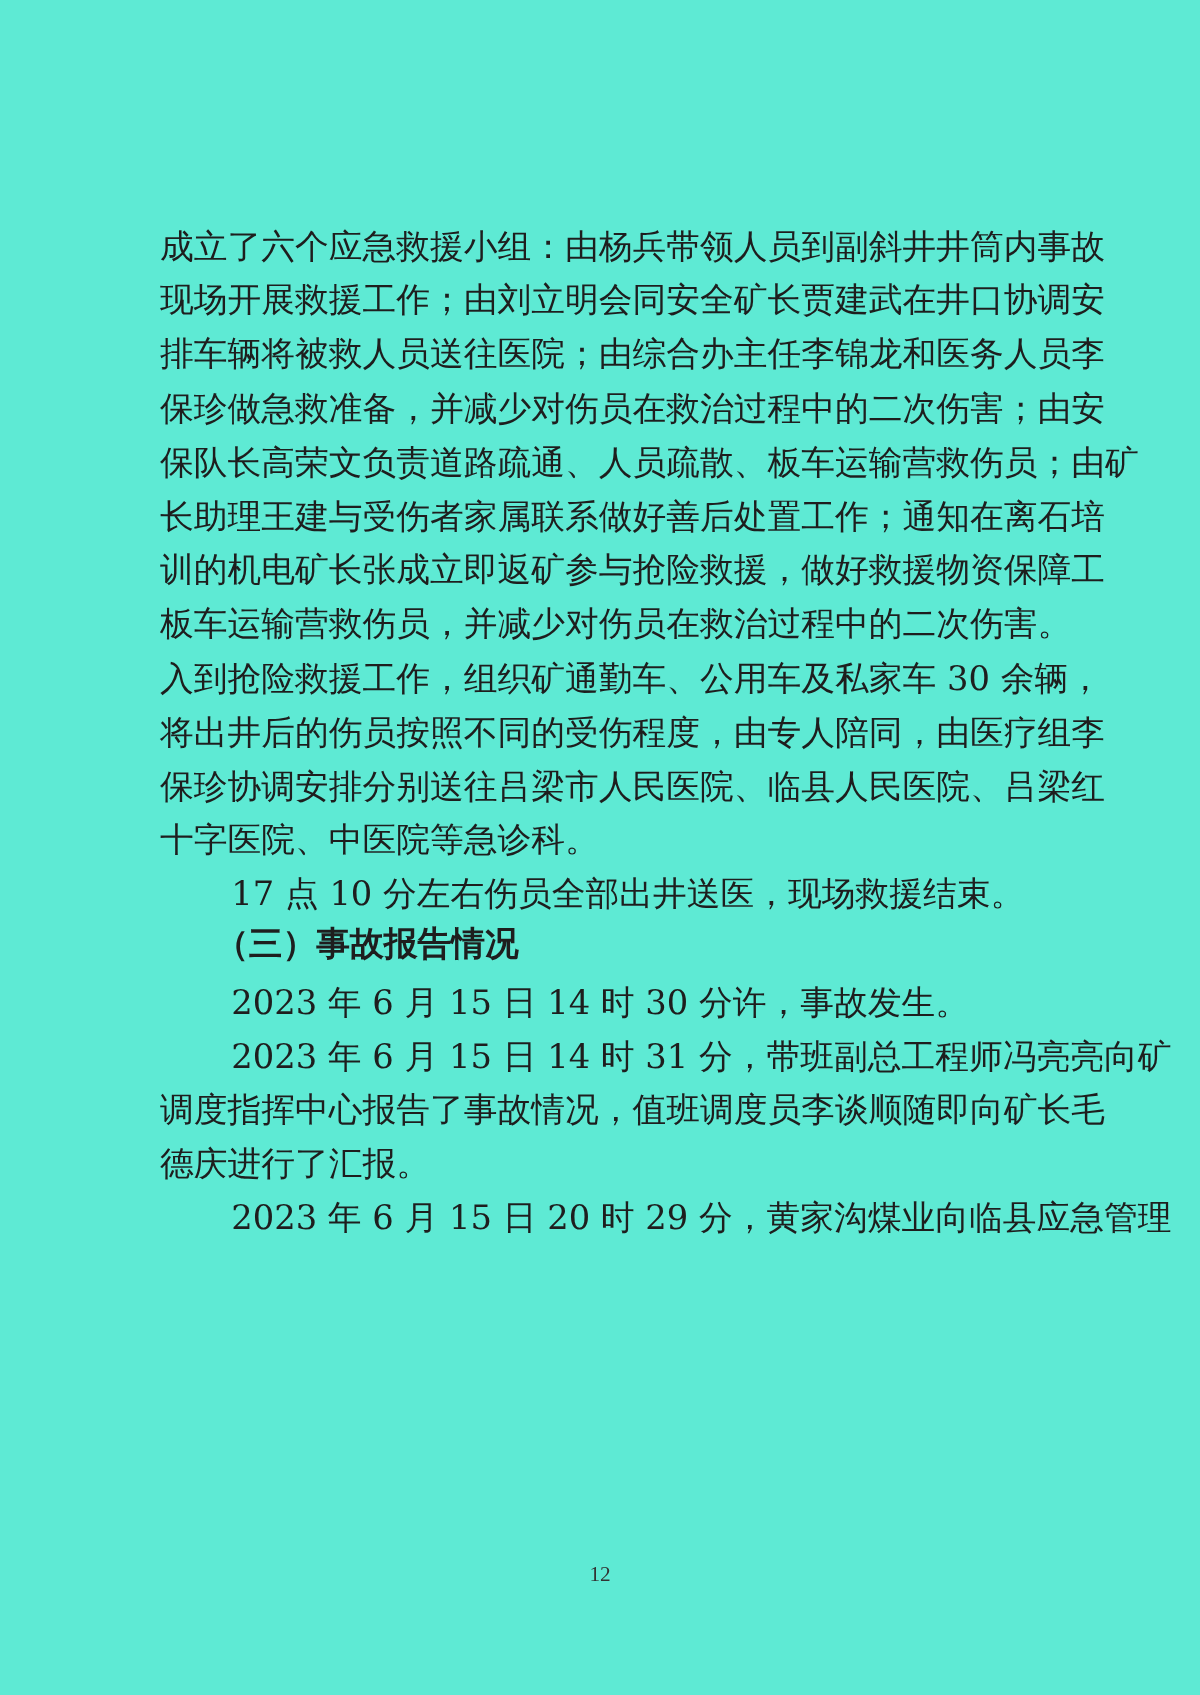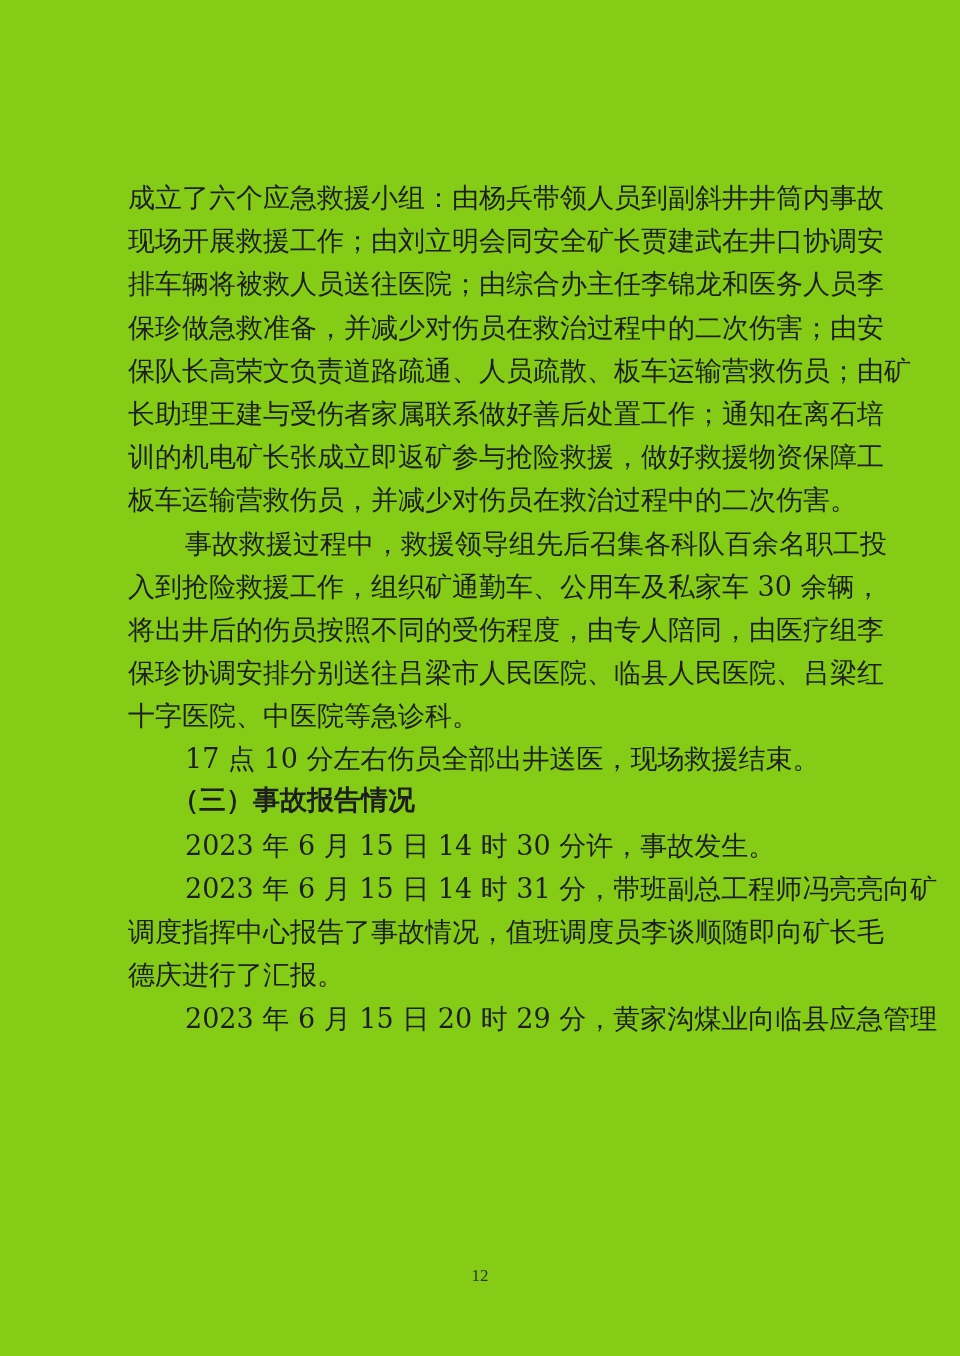--- a/index.html
+++ b/index.html
@@ -1,56 +1,55 @@
 <!DOCTYPE html>
 <html><head>
 <meta charset="utf-8">
 <style>
   html, body { margin: 0; padding: 0; background: #ffffff; }
   body { width: 960px; height: 1356px; position: relative; overflow: hidden; }
   .page {
     position: absolute; left: 0; top: 0; width: 960px; height: 1356px;
-    background: #84cc16;
+    background: #5eead4;
   }
   .content {
     position: absolute; left: 128px; top: 176px; width: 711px;
     font-family: "DejaVu Serif", "Liberation Serif", serif;
     color: #1e1e1e;
     font-size: 27px;
   }
   .line {
     height: 43.2px; line-height: 43.2px;
     white-space: nowrap;
     text-align: justify; text-align-last: justify;
     overflow: visible;
   }
   .line.last { text-align-last: left; }
   .line.indent { padding-left: 57px; }
   .line.heading { font-weight: bold; padding-left: 44px; text-align-last: left; font-family: Liberation Mono, monospace; }
   .page-number {
     position: absolute; left: 0; width: 960px; top: 1250px;
     text-align: center;
     font-family: "Liberation Serif", "DejaVu Serif", serif;
-    font-size: 17px; color: #333; margin-top: 16px;
+    font-size: 17px; color: #333;
   }
 </style>
 </head>
 <body>
 
 <div class="page">
   <div class="content">
     <div class="line">成立了六个应急救援小组：由杨兵带领人员到副斜井井筒内事故</div>
     <div class="line">现场开展救援工作；由刘立明会同安全矿长贾建武在井口协调安</div>
     <div class="line">排车辆将被救人员送往医院；由综合办主任李锦龙和医务人员李</div>
     <div class="line">保珍做急救准备，并减少对伤员在救治过程中的二次伤害；由安</div>
     <div class="line">保队长高荣文负责道路疏通、人员疏散、板车运输营救伤员；由矿</div>
     <div class="line">长助理王建与受伤者家属联系做好善后处置工作；通知在离石培</div>
     <div class="line">训的机电矿长张成立即返矿参与抢险救援，做好救援物资保障工</div>
     <div class="line last">板车运输营救伤员，并减少对伤员在救治过程中的二次伤害。</div>
-    <div class="line indent">事故救援过程中，救援领导组先后召集各科队百余名职工投</div>
     <div class="line">入到抢险救援工作，组织矿通勤车、公用车及私家车 30 余辆，</div>
     <div class="line">将出井后的伤员按照不同的受伤程度，由专人陪同，由医疗组李</div>
     <div class="line">保珍协调安排分别送往吕梁市人民医院、临县人民医院、吕梁红</div>
     <div class="line last">十字医院、中医院等急诊科。</div>
     <div class="line indent last">17 点 10 分左右伤员全部出井送医，现场救援结束。</div>
     <div class="line heading">（三）事故报告情况</div>
     <div class="line indent last">2023 年 6 月 15 日 14 时 30 分许，事故发生。</div>
     <div class="line indent">2023 年 6 月 15 日 14 时 31 分，带班副总工程师冯亮亮向矿</div>
     <div class="line">调度指挥中心报告了事故情况，值班调度员李谈顺随即向矿长毛</div>
     <div class="line last">德庆进行了汇报。</div>

